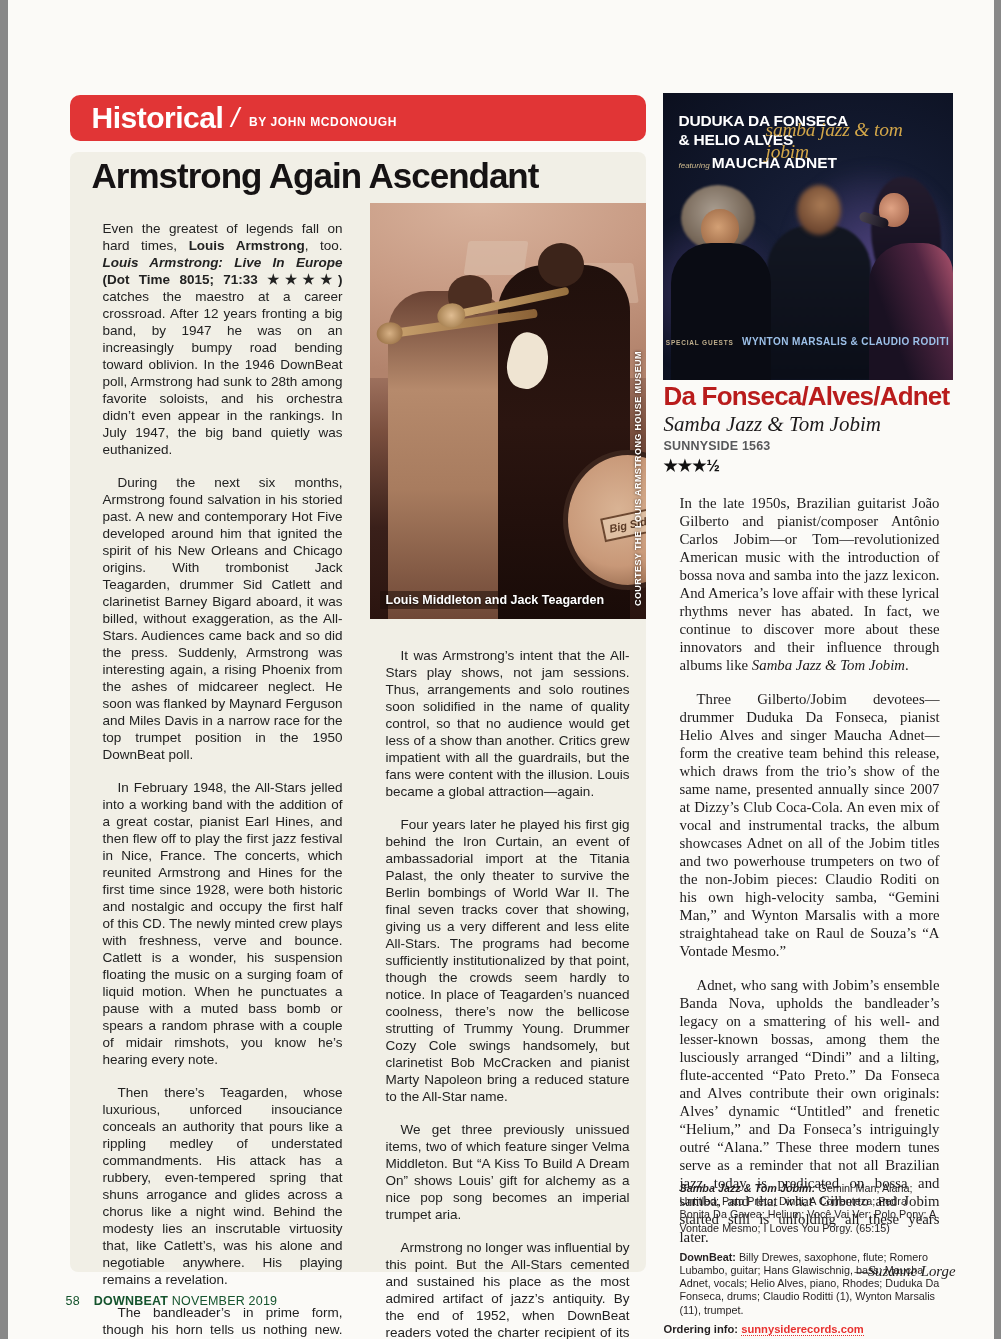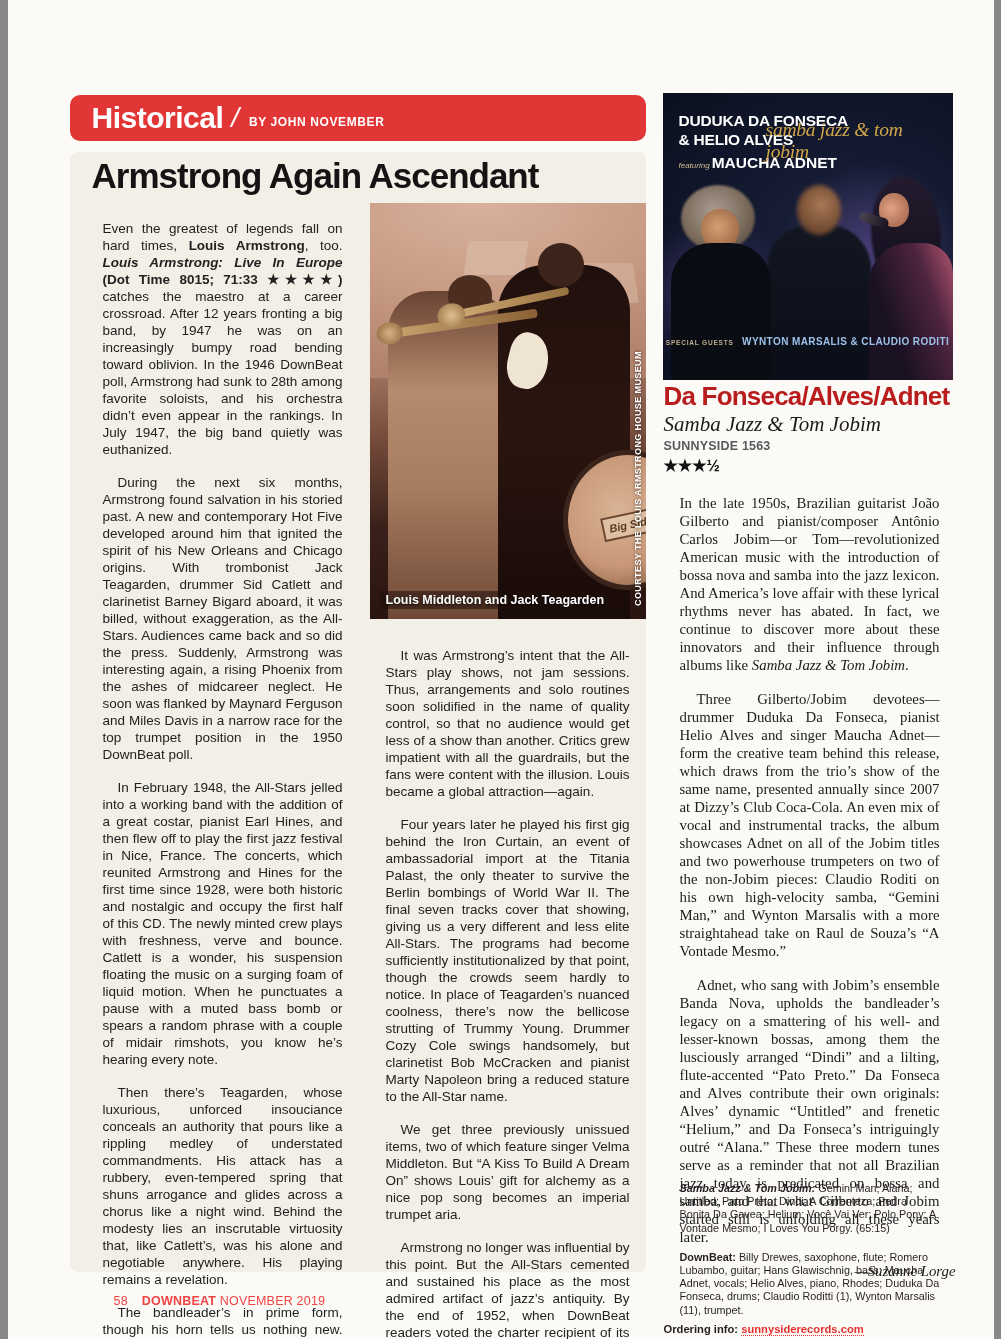--- a/index.html
+++ b/index.html
@@ -129,33 +129,33 @@
   }
   .rev-body .para.ind{text-indent:17px;}
   .rev-byline{font-family:"Liberation Serif",serif;font-style:italic;font-size:14.8px;text-align:right;margin-top:12px;}
   .rev-credits{
     position:absolute;left:656px;top:1166px;width:292px;
     font-size:10.8px;line-height:13.2px;color:#231f20;text-align:left;
   }
   .rev-credits .para{margin-bottom:3px;}
   .rev-credits .ordering{margin-top:6px;}
   
-  .footer{position:absolute;left:58px;top:1294px;font-size:12.5px;color:#ef4444;letter-spacing:0.2px;margin-left:48px;}
+  .footer{position:absolute;left:58px;top:1294px;font-size:12.5px;color:#14532d;letter-spacing:0.2px;}
   .footer .pg{margin-right:14px;}
   .footer .mag{font-weight:700;}
 </style>
 </head>
 <body>
 
 <div class="page">
 
   <div class="banner">
     <span class="bt">Historical</span>
     <span class="slash">/</span>
-    <span class="by">BY JOHN NOVEMBER</span>
+    <span class="by">BY JOHN MCDONOUGH</span>
   </div>
 
   <div class="panel"></div>
 
   <h1 class="art-title">Armstrong Again Ascendant</h1>
 
   <div class="col col1">
       <p class="para"><span>Even the greatest of legends fall on hard times, </span><span class="b">Louis Armstrong</span><span>, too. </span><span class="bi">Louis Armstrong: Live In Europe</span><span> </span><span class="b">(Dot Time 8015; 71:33 ★★★★)</span><span> catches the maestro at a career crossroad. After 12 years fronting a big band, by 1947 he was on an increasingly bumpy road bending toward oblivion. In the 1946 DownBeat poll, Armstrong had sunk to 28th among favorite soloists, and his orchestra didn’t even appear in the rankings. In July 1947, the big band quietly was euthanized.</span></p>
       <p class="para ind"><span>During the next six months, Armstrong found salvation in his storied past. A new and contemporary Hot Five developed around him that ignited the spirit of his New Orleans and Chicago origins. With trombonist Jack Teagarden, drummer Sid Catlett and clarinetist Barney Bigard aboard, it was billed, without exaggeration, as the All-Stars. Audiences came back and so did the press. Suddenly, Armstrong was interesting again, a rising Phoenix from the ashes of midcareer neglect. He soon was flanked by Maynard Ferguson and Miles Davis in a narrow race for the top trumpet position in the 1950 DownBeat poll.</span></p>
       <p class="para ind"><span>In February 1948, the All-Stars jelled into a working band with the addition of a great costar, pianist Earl Hines, and then flew off to play the first jazz festival in Nice, France. The concerts, which reunited Armstrong and Hines for the first time since 1928, were both historic and nostalgic and occupy the first half of this CD. The newly minted crew plays with freshness, verve and bounce. Catlett is a wonder, his suspension floating the music on a surging foam of liquid motion. When he punctuates a pause with a muted bass bomb or spears a random phrase with a couple of midair rimshots, you know he’s hearing every note.</span></p>

